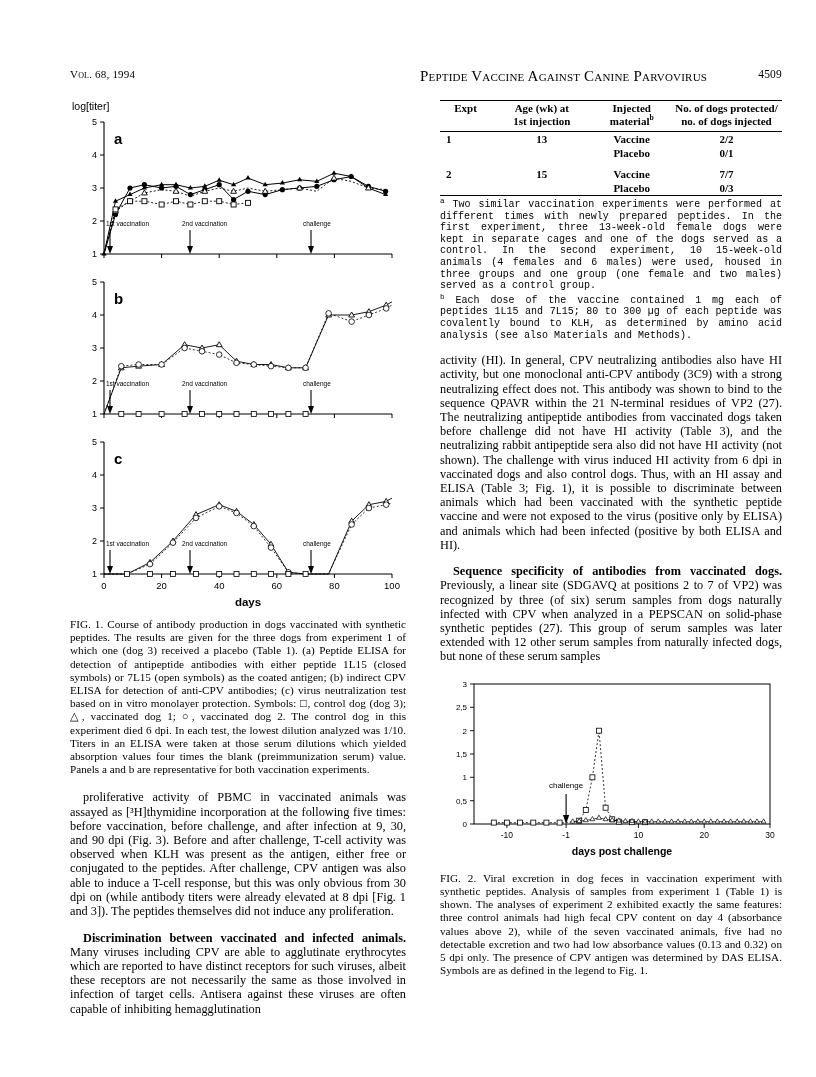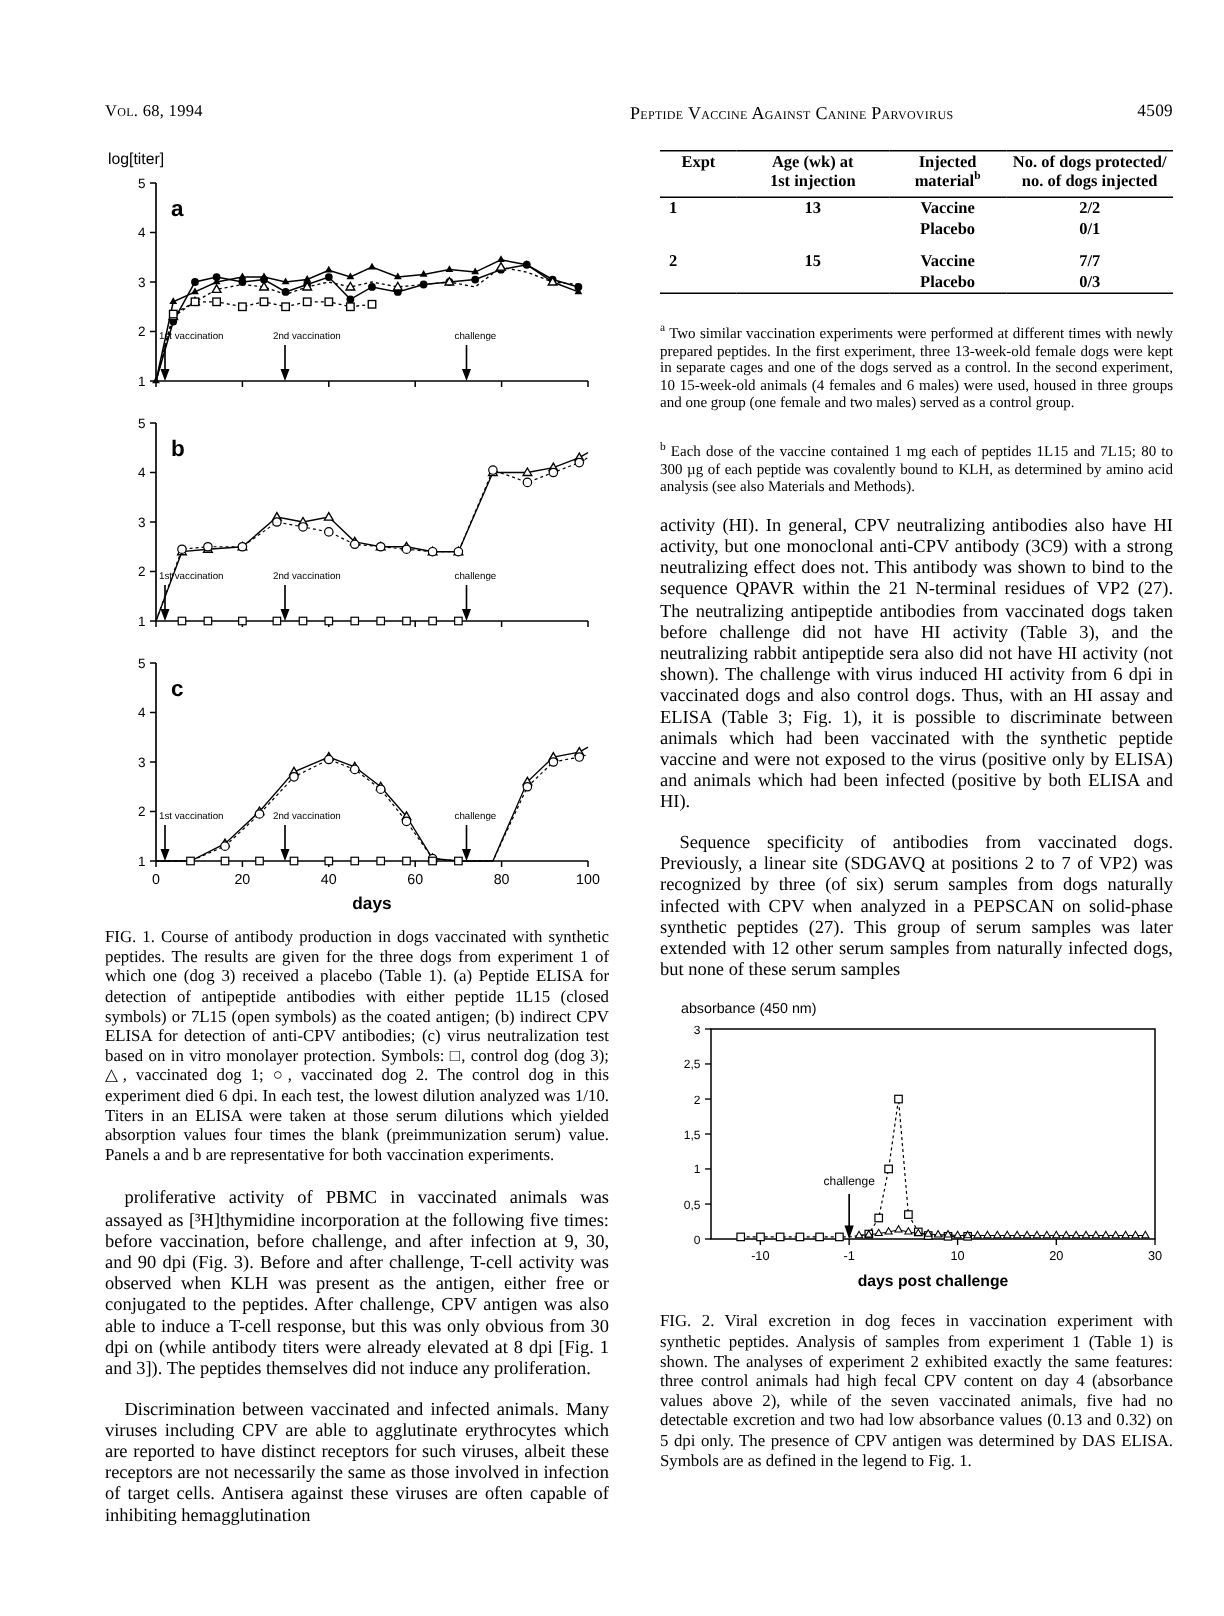--- a/index.html
+++ b/index.html
@@ -31,21 +31,21 @@
   }
   .runhead .left {
     position: absolute; left: 0; top: 0;
     font-variant: small-caps;
     font-size: 11px;
   }
   .runhead .center {
     position: absolute;
     left: 350px; top: 0;
     font-variant: small-caps;
-    font-size: 12px;
+    font-size: 15px;
     white-space: nowrap;
   }
   .runhead .right {
     position: absolute; right: 0; top: 0;
     font-size: 11.5px;
   }
 
   
   .col-left {
     position: absolute;
@@ -80,21 +80,21 @@
   }
   .body-text {
     font-size: 12.3px;
     line-height: 14.2px;
     text-align: justify;
     text-indent: 13px;
     margin-top: 0;
   }
   .body-text.first { margin-top: 14px; }
   .body-text.noindent { text-indent: 0; }
-  .run-in { font-weight: normal; }
+  .run-in { font-weight: bold; }
 
   
   .table-title {
     font-size: 11.2px;
     text-align: center;
     margin-bottom: 5px;
   }
   table.t1 {
     border-collapse: collapse;
     width: 342px;
@@ -110,21 +110,22 @@
   table.t1 .rule-top { border-top: 1.2px solid #000; }
   table.t1 .rule-mid { border-top: 0.8px solid #000; }
   table.t1 .rule-bot { border-bottom: 1.2px solid #000; }
   table.t1 td.expt { text-align: left; padding-left: 6px; width: 46px; }
   .t1-body td { padding-top: 2px; }
   .spacer-row td { height: 5px; padding: 0; }
   .tnote {
     font-size: 10px;
     line-height: 11.6px;
     text-align: justify;
-    margin-top: 21px;
+    margin-top: 3px;
+    font-family: Liberation Mono, monospace;
   }
   sup { font-size: 7.6px; vertical-align: super; line-height: 0; }
 
   
   .fig2-wrap { position: relative; width: 342px; margin-top: 14px; }
 </style>
 </head>
 <body>
 
 <div class="page">
@@ -491,21 +492,20 @@
         </tbody>
       </table>
       <div class="tnote"><sup>a</sup> <span>Two similar vaccination experiments were performed at different times with newly prepared peptides. In the first experiment, three 13-week-old female dogs were kept in separate cages and one of the dogs served as a control. In the second experiment, 10 15-week-old animals (4 females and 6 males) were used, housed in three groups and one group (one female and two males) served as a control group.</span></div>
       <div class="tnote"><sup>b</sup> <span>Each dose of the vaccine contained 1 mg each of peptides 1L15 and 7L15; 80 to 300 µg of each peptide was covalently bound to KLH, as determined by amino acid analysis (see also Materials and Methods).</span></div>
     </div>
 
     <p class="body-text noindent" style="margin-top:12px;">activity (HI). In general, CPV neutralizing antibodies also have HI activity, but one monoclonal anti-CPV antibody (3C9) with a strong neutralizing effect does not. This antibody was shown to bind to the sequence QPAVR within the 21 N-terminal residues of VP2 (27). The neutralizing antipeptide antibodies from vaccinated dogs taken before challenge did not have HI activity (Table 3), and the neutralizing rabbit antipeptide sera also did not have HI activity (not shown). The challenge with virus induced HI activity from 6 dpi in vaccinated dogs and also control dogs. Thus, with an HI assay and ELISA (Table 3; Fig. 1), it is possible to discriminate between animals which had been vaccinated with the synthetic peptide vaccine and were not exposed to the virus (positive only by ELISA) and animals which had been infected (positive by both ELISA and HI).</p>
     <p class="body-text"><span class="run-in">Sequence specificity of antibodies from vaccinated dogs.</span> <span>Previously, a linear site (SDGAVQ at positions 2 to 7 of VP2) was recognized by three (of six) serum samples from dogs naturally infected with CPV when analyzed in a PEPSCAN on solid-phase synthetic peptides (27). This group of serum samples was later extended with 12 other serum samples from naturally infected dogs, but none of these serum samples</span></p>
 
     <div class="fig2-wrap">
-      <div class="axis-label-top" style="font-size:9.5px;margin-left:14px;">absorbance (450 nm)</div>
       <svg width="342" height="190" viewBox="0 0 342 190">
 
         <rect x="34" y="6" width="296" height="140" fill="none" stroke="#000" stroke-width="1"></rect>
 
         <g stroke="#000" stroke-width="0.9">
           <line x1="30" y1="146" x2="34" y2="146"></line>
           <line x1="30" y1="122.7" x2="34" y2="122.7"></line>
           <line x1="30" y1="99.3" x2="34" y2="99.3"></line>
           <line x1="30" y1="76" x2="34" y2="76"></line>
           <line x1="30" y1="52.7" x2="34" y2="52.7"></line>

